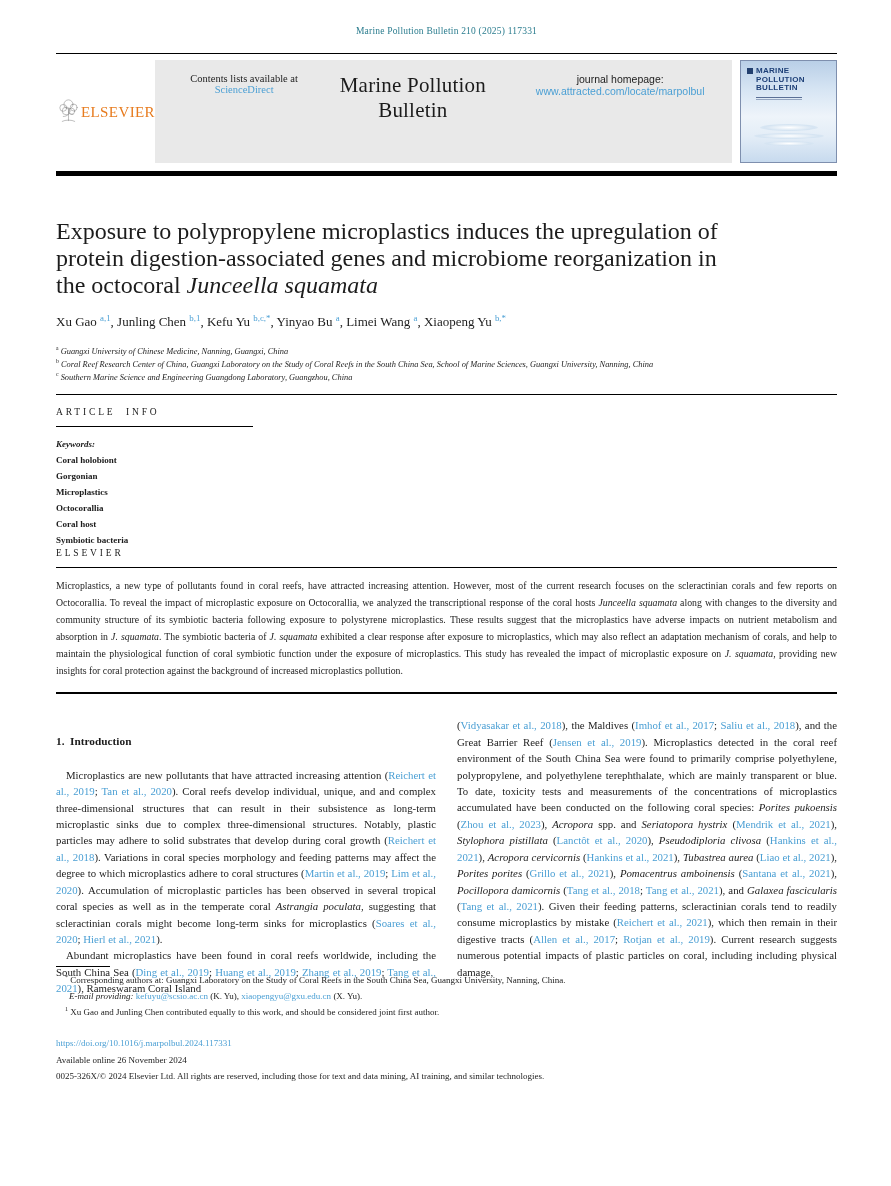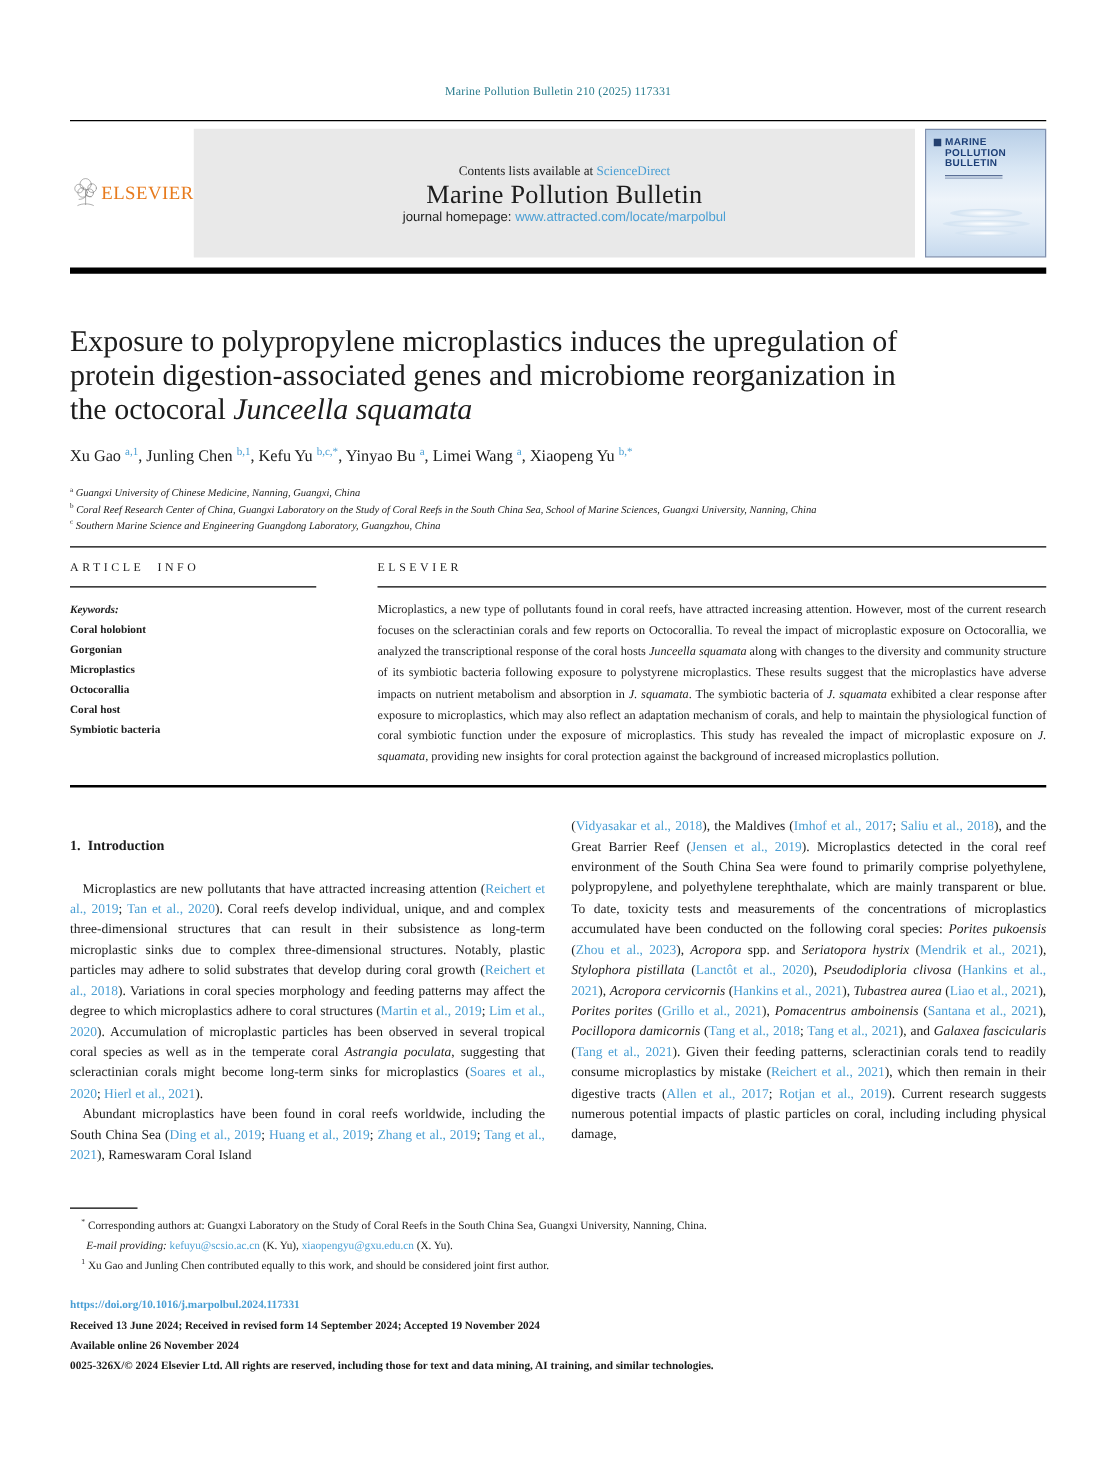--- a/index.html
+++ b/index.html
@@ -3,26 +3,26 @@
 <meta charset="utf-8">
 <style>
   html,body { margin:0; padding:0; background:#fff; }
   .page {
     position:relative; width:891px; height:1186px; background:#ffffff;
     font-family:"Liberation Serif", serif; color:#1c1c1c; overflow:hidden;
   }
   .inner { padding:0 54px 0 56px; }
 
   
-  .citation { margin-top:69px; text-align:center; font-size:9.5px; color:var(--citation-teal); letter-spacing:.2px; }
+  .citation { margin-top:26px; text-align:center; font-size:9.5px; color:var(--citation-teal); letter-spacing:.2px; }
   .top-rule { margin-top:17px; border-top:1px solid #000; }
   .header-row { margin-top:6px; display:flex; height:103px; }
   .logo-col { width:99px; display:flex; flex-direction:row; align-items:center; justify-content:flex-start; }
   .elsevier-text { font-size:15px; color:var(--elsevier-orange); letter-spacing:.4px; margin-top:2px; }
-  .banner { flex:1; background:var(--banner-gray); display:flex; flex-direction:column; justify-content:center; text-align:center; padding:13px 0 11px 16px; }
+  .banner { flex:1; background:var(--banner-gray); display:flex; flex-direction:row; justify-content:center; text-align:center; padding:13px 0 11px 16px; }
   .contents-line { font-size:10.5px; }
   .journal-title { font-size:21px; letter-spacing:.2px; }
   .homepage-line { font-family:"Liberation Sans", sans-serif; font-size:10.5px; }
   .link { color:var(--link-blue); }
   .cover { width:97px; margin-left:8px; border:1px solid #7e8fae; box-sizing:border-box;
     background:linear-gradient(180deg,#b9cfe7 0%,#d8e6f4 30%,#eef4fa 55%,#e3edf7 75%,#c7daee 100%);
     position:relative; overflow:hidden; }
   .cover-head { display:flex; padding:6px 4px 0 6px; }
   .cover-flag { width:6px; height:6px; background:#23406f; margin-right:3px; margin-top:1px; flex:none; }
   .cover-title { font-family:"Liberation Sans", sans-serif; font-weight:bold; font-size:8px; line-height:8.5px; color:var(--cover-navy); letter-spacing:.3px; width:52px; }
@@ -40,21 +40,21 @@
   .affils { margin-top:15px; font-size:8.4px; line-height:13px; max-width:724px; }
   .rule { margin-top:10px; border-top:1px solid #000; }
 
   
   .seg-i { font-style:italic; }
   .seg-l { color:var(--link-blue); }
   .seg-s, .seg-sl { vertical-align:super; font-size:.68em; line-height:0; }
   .seg-sl { color:var(--link-blue); }
 
   
-  .info-abstract { margin-top:12px; display:flex; }
+  .info-abstract { margin-top:12px; display:flex;flex-direction:column; }
   .info-col { width:197px; margin-right:49px; flex:none; }
   .abstract-col { flex:1; }
   .sec-label { font-size:9.5px; letter-spacing:.30em; word-spacing:.55em; padding-bottom:9px; border-bottom:1px solid #000; }
   .kw-label { font-style:italic; }
   .keywords { margin-top:9px; font-size:9px; line-height:16px;font-weight:bold; }
   .abstract-text { margin:10px 0 0 0; font-size:9.8px; line-height:16.9px; text-align:justify; }
   .thick-rule { margin-top:13px; border-top:2px solid #000; }
 
   
   .body-cols { margin-top:23px; display:flex; }
@@ -63,21 +63,21 @@
   .col h3 { margin:16px 0 17px 0; font-size:11.3px; font-weight:bold; white-space:pre-wrap; }
   .col p { margin:0; }
   .col p.indent { text-indent:10px; }
 
   
   .footer { position:absolute; left:56px; right:54px; top:966px; font-size:9px; }
   .fn-rule { width:54px; border-top:1px solid #000; }
   .footnotes { margin-top:6px; line-height:15.8px; }
   .fn { padding-left:9px; }
   .fn.email { padding-left:13px; }
-  .doi-block { margin-top:15px; line-height:16.2px;font-weight:bold; }
+  .doi-block { margin-top:15px; line-height:16.2px; }
 </style>
 </head>
 <body>
 
 <div class="page">
   <div class="inner">
     <div class="citation">Marine Pollution Bulletin 210 (2025) 117331</div>
     <div class="top-rule"></div>
 
     <div class="header-row">
@@ -170,18 +170,17 @@
 
   <div class="footer">
     <div class="fn-rule"></div>
     <div class="footnotes">
       <div class="fn"><span class="seg-s">*</span><span class="seg-p"> Corresponding authors at: Guangxi Laboratory on the Study of Coral Reefs in the South China Sea, Guangxi University, Nanning, China.</span></div>
       <div class="fn email"><span class="seg-i">E-mail providing:</span><span class="seg-p"> </span><span class="seg-l">kefuyu@scsio.ac.cn</span><span class="seg-p"> (K. Yu), </span><span class="seg-l">xiaopengyu@gxu.edu.cn</span><span class="seg-p"> (X. Yu).</span></div>
       <div class="fn"><span class="seg-s">1</span><span class="seg-p"> Xu Gao and Junling Chen contributed equally to this work, and should be considered joint first author.</span></div>
     </div>
     <div class="doi-block">
       <div class="link">https://doi.org/10.1016/j.marpolbul.2024.117331</div>
-      <div>Received 13 June 2024; Received in revised form 14 September 2024; Accepted 19 November 2024</div>
       <div>Available online 26 November 2024</div>
       <div>0025-326X/© 2024 Elsevier Ltd. All rights are reserved, including those for text and data mining, AI training, and similar technologies.</div>
     </div>
   </div>
 </div>
 
 </body></html>

